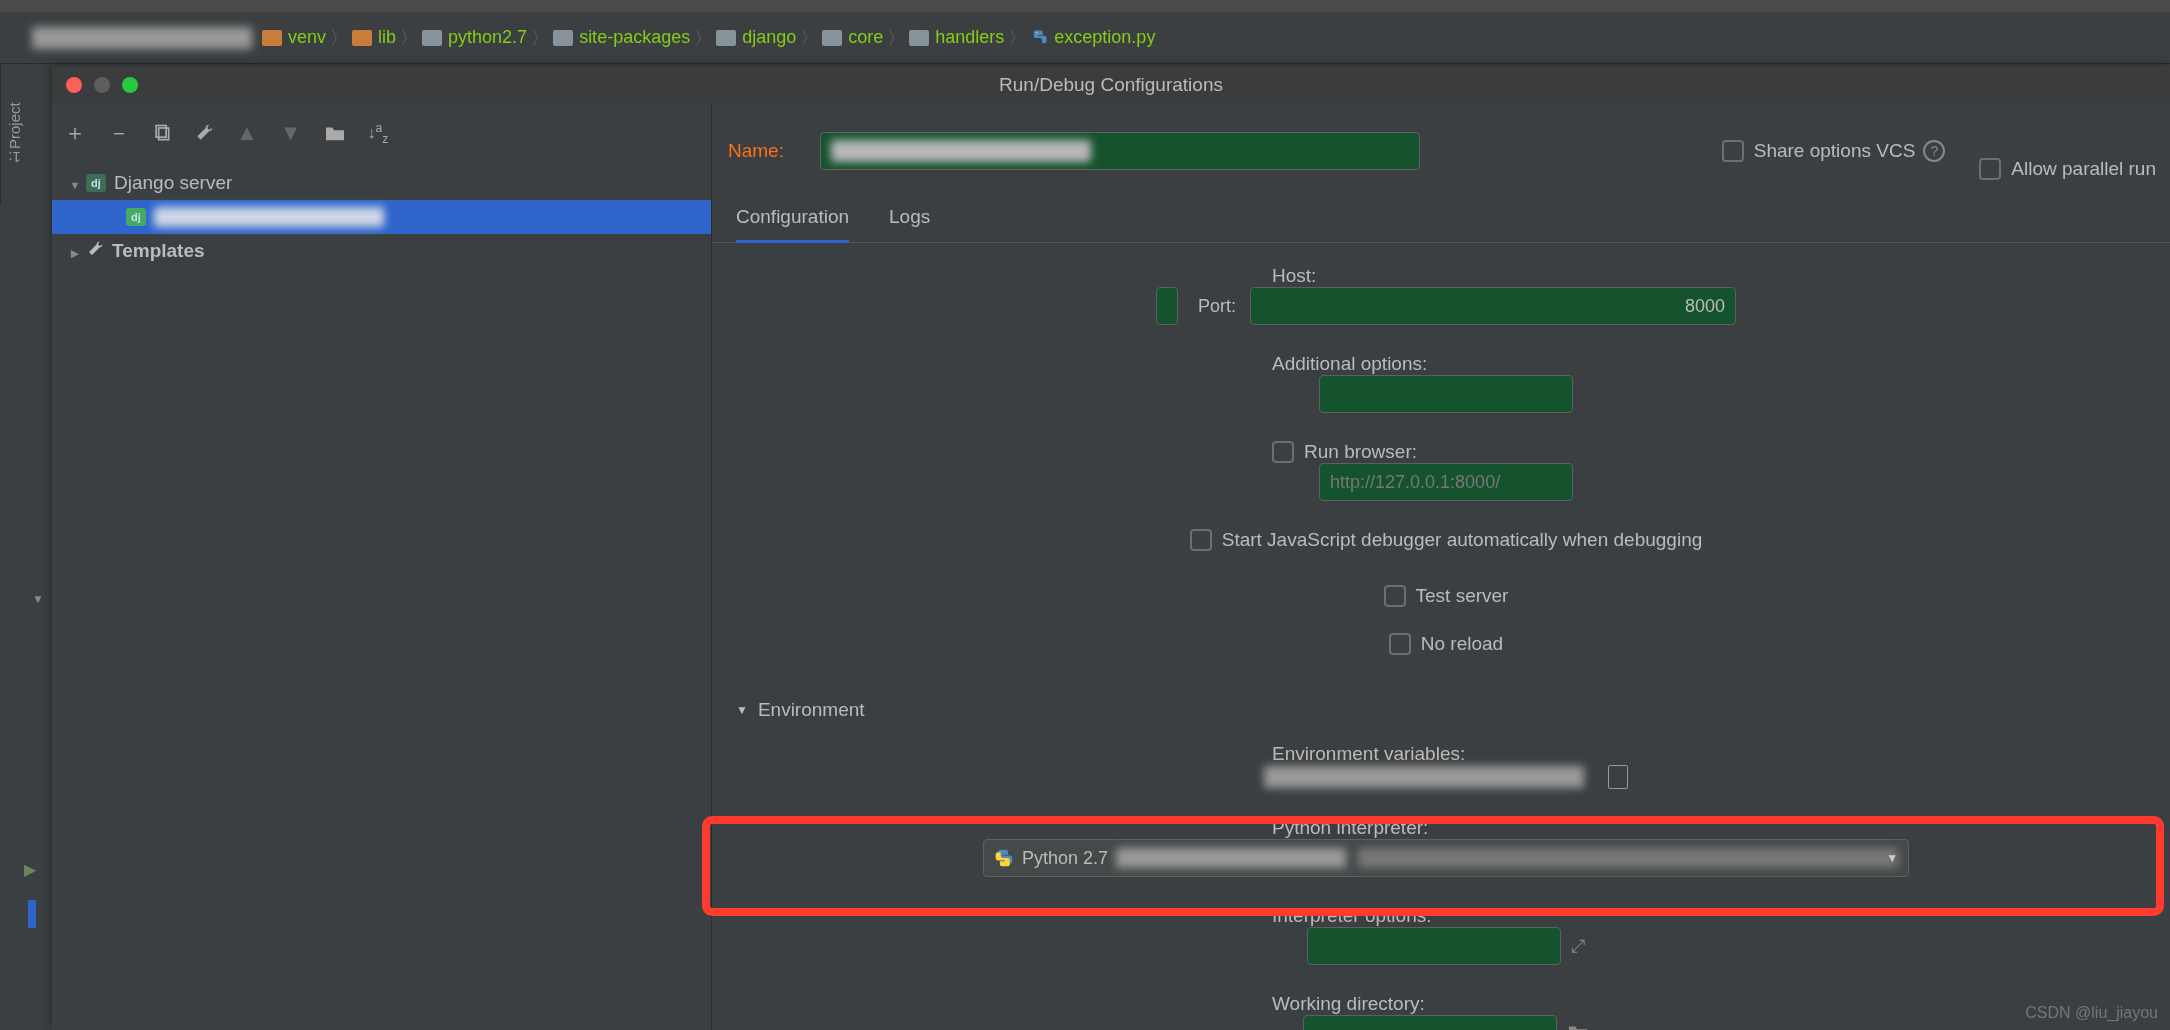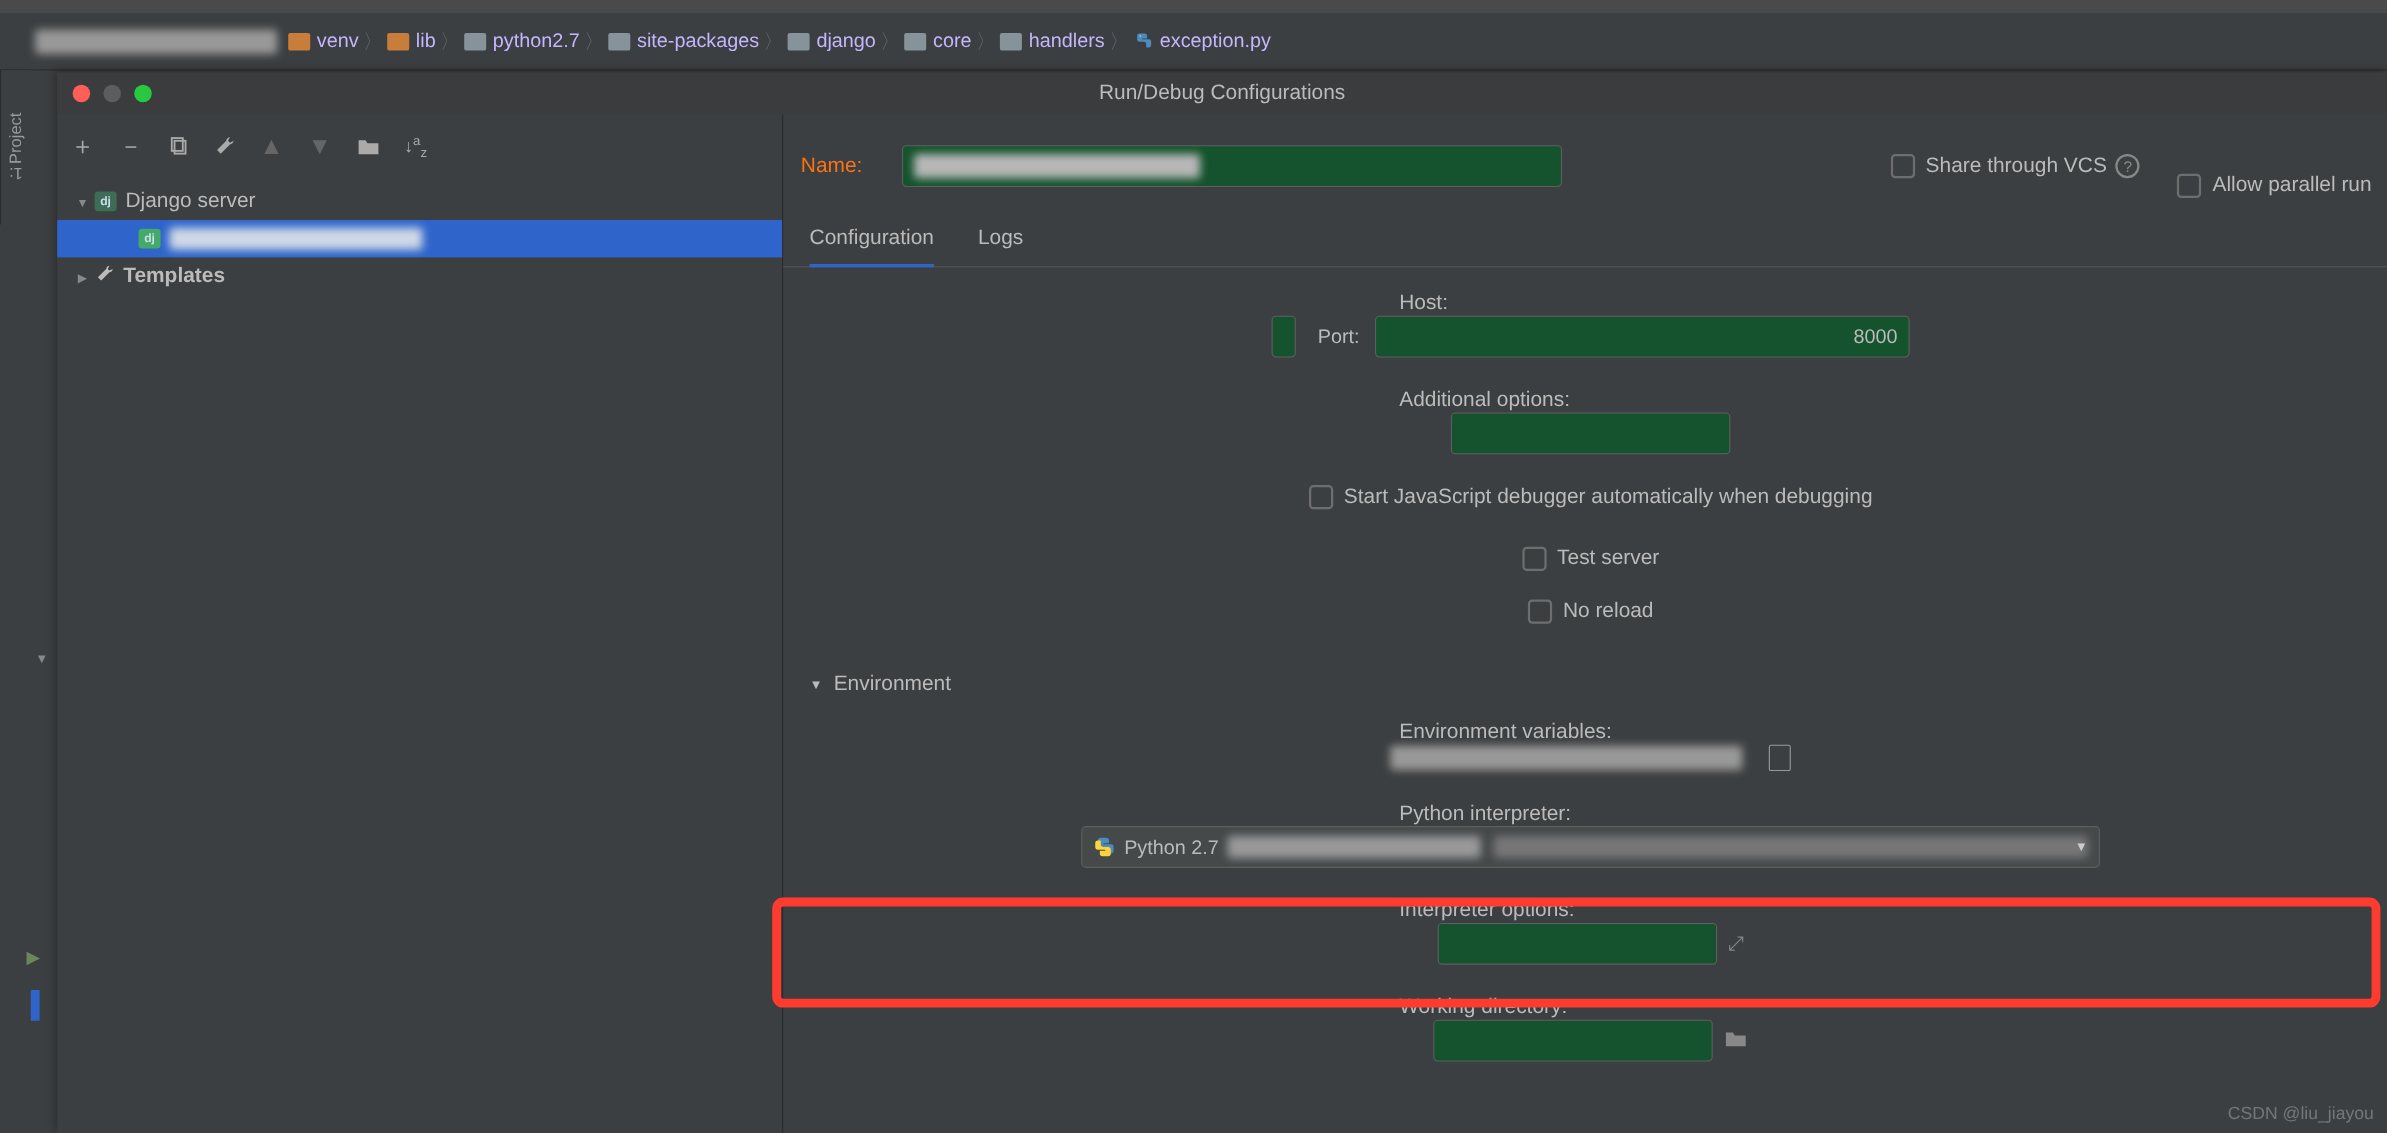--- a/index.html
+++ b/index.html
@@ -1,21 +1,21 @@
 <!DOCTYPE html>
 <html><head>
 <meta charset="utf-8">
 <style>
 * { box-sizing: border-box; margin: 0; padding: 0; font-family: -apple-system, "Helvetica Neue", Arial, sans-serif; }
 body { background: #3c3f41; color: #bbbbbb; font-size: 18px; overflow: hidden; width: 2170px; height: 1030px; position: relative; }
 
 .main-window { position: absolute; top: 0; left: 0; right: 0; background: #3c3f41; }
 .main-titlebar { height: 12px; background: #4a4a4a; }
 .breadcrumb-bar { height: 52px; display: flex; align-items: center; padding-left: 32px; background: #3c3f41; border-bottom: 1px solid #2b2b2b; }
-.bc-item { display: flex; align-items: center; color: #c4b5fd; font-size: 18px; }
+.bc-item { display: flex; align-items: center; color: #84cc16; font-size: 18px; }
 .bc-sep { color: #666; margin: 0 4px; }
 .folder-icon { width: 20px; height: 16px; background: #87939a; margin-right: 6px; border-radius: 2px; }
 .folder-icon.orange { background: #c97d3a; }
 .py-file-icon { width: 18px; height: 18px; margin-right: 6px; position: relative; }
 .blur-strip { background: #999; filter: blur(4px); border-radius: 3px; }
 
 .side-tab { position: absolute; left: 0; top: 64px; width: 28px; height: 140px; background: #3c3f41; writing-mode: vertical-rl; transform: rotate(180deg); display: flex; align-items: center; justify-content: center; font-size: 15px; color: #999; border-right: 1px solid #2b2b2b;}
 
 .dialog { position: absolute; top: 66px; left: 52px; right: 0; bottom: 0; background: #3c3f41; box-shadow: -2px -2px 8px rgba(0,0,0,0.3); }
 .dialog-titlebar { height: 38px; display: flex; align-items: center; padding: 0 14px; background: #3a3c3e; position: relative; }
@@ -194,21 +194,21 @@
 
     <div class="right-panel">
       <div class="name-row">
         <span class="label" style="min-width:100px;">Name:</span>
         <div class="text-input name">
           <div class="blur-strip" style="width:260px;height:22px;margin-top:7px;background:#b7b7b8;"></div>
         </div>
         <div style="flex:1;"></div>
         <label class="inline-check">
           <span class="chk"></span>
-          <span>Share through VCS</span>
+          <span>Share options VCS</span>
         </label>
         <span class="help-circle">?</span>
         <label class="inline-check" style="margin-left:34px;margin-top:36px;">
           <span class="chk"></span>
           <span>Allow parallel run</span>
         </label>
       </div>
 
       <div class="tabs">
         <div class="tab active">Configuration</div>
@@ -223,20 +223,29 @@
             <span class="port-label">Port:</span>
             <input class="text-input port-input" value="8000" style="">
           </div>
         </div>
 
         <div class="form-row">
           <div class="form-label">Additional options:</div>
           <div class="form-field"><input class="text-input" style=""></div>
         </div>
 
+        <div class="form-row">
+          <div class="form-label">
+            <label class="inline-check">
+              <span class="chk"></span>
+              <span>Run browser:</span>
+            </label>
+          </div>
+          <div class="form-field"><input class="text-input placeholder" placeholder="http://127.0.0.1:8000/" style=""></div>
+        </div>
 
         <div class="form-row" style="margin-bottom:18px;">
           <div class="form-label"></div>
           <div class="form-field">
             <label class="inline-check">
               <span class="chk"></span>
               <span>Start JavaScript debugger automatically when debugging</span>
             </label>
           </div>
         </div>

